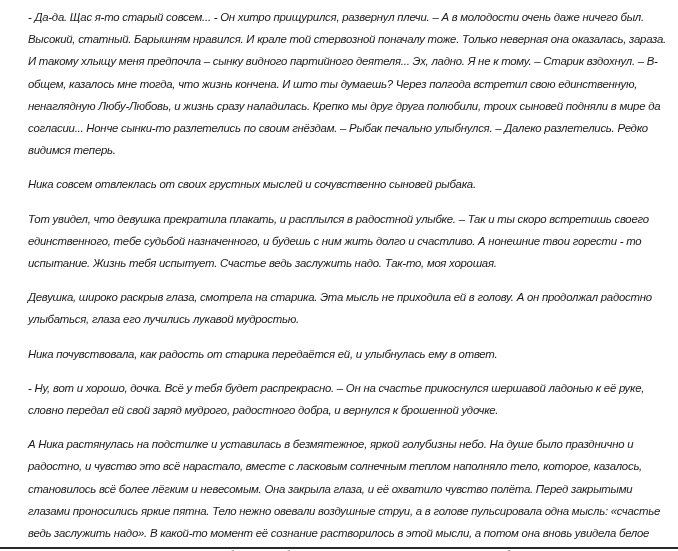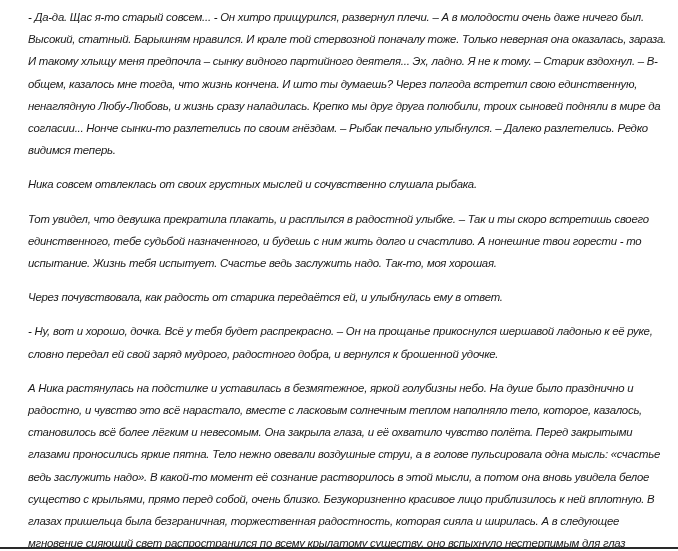--- a/index.html
+++ b/index.html
@@ -14,20 +14,21 @@
   .bottom-rule {
     position: absolute; left: 0; top: 547px; width: 678px; height: 2px;
     background: #2a2a2a;
   }
 </style>
 </head>
 <body>
 
 <div class="page">
   <p class="para">- Да-да. Щас я-то старый совсем... - Он хитро прищурился, развернул плечи. – А в молодости очень даже ничего был. Высокий, статный. Барышням нравился. И крале той стервозной поначалу тоже. Только неверная она оказалась, зараза. И такому хлыщу меня предпочла – сынку видного партийного деятеля... Эх, ладно. Я не к тому. – Старик вздохнул. – В-общем, казалось мне тогда, что жизнь кончена. И што ты думаешь? Через полгода встретил свою единственную, ненаглядную Любу-Любовь, и жизнь сразу наладилась. Крепко мы друг друга полюбили, троих сыновей подняли в мире да согласии... Нонче сынки-то разлетелись по своим гнёздам. – Рыбак печально улыбнулся. – Далеко разлетелись. Редко видимся теперь.</p>
-  <p class="para">Ника совсем отвлеклась от своих грустных мыслей и сочувственно слушала рыбака.</p>
+  <p class="para">Ника совсем отвлеклась от своих грустных мыслей и сочувственно сыновей рыбака.</p>
   <p class="para">Тот увидел, что девушка прекратила плакать, и расплылся в радостной улыбке. – Так и ты скоро встретишь своего единственного, тебе судьбой назначенного, и будешь с ним жить долго и счастливо. А нонешние твои горести - то испытание. Жизнь тебя испытует. Счастье ведь заслужить надо. Так-то, моя хорошая.</p>
-  <p class="para">Через почувствовала, как радость от старика передаётся ей, и улыбнулась ему в ответ.</p>
-  <p class="para">- Ну, вот и хорошо, дочка. Всё у тебя будет распрекрасно. – Он на прощанье прикоснулся шершавой ладонью к её руке, словно передал ей свой заряд мудрого, радостного добра, и вернулся к брошенной удочке.</p>
+  <p class="para">Девушка, широко раскрыв глаза, смотрела на старика. Эта мысль не приходила ей в голову. А он продолжал радостно улыбаться, глаза его лучились лукавой мудростью.</p>
+  <p class="para">Ника почувствовала, как радость от старика передаётся ей, и улыбнулась ему в ответ.</p>
+  <p class="para">- Ну, вот и хорошо, дочка. Всё у тебя будет распрекрасно. – Он на счастье прикоснулся шершавой ладонью к её руке, словно передал ей свой заряд мудрого, радостного добра, и вернулся к брошенной удочке.</p>
   <p class="para">А Ника растянулась на подстилке и уставилась в безмятежное, яркой голубизны небо. На душе было празднично и радостно, и чувство это всё нарастало, вместе с ласковым солнечным теплом наполняло тело, которое, казалось, становилось всё более лёгким и невесомым. Она закрыла глаза, и её охватило чувство полёта. Перед закрытыми глазами проносились яркие пятна. Тело нежно овевали воздушные струи, а в голове пульсировала одна мысль: «счастье ведь заслужить надо». В какой-то момент её сознание растворилось в этой мысли, а потом она вновь увидела белое существо с крыльями, прямо перед собой, очень близко. Безукоризненно красивое лицо приблизилось к ней вплотную. В глазах пришельца была безграничная, торжественная радостность, которая сияла и ширилась. А в следующее мгновение сияющий свет распространился по всему крылатому существу, оно вспыхнуло нестерпимым для глаз девушки ярким, белым цветом и пропало. Ошеломлённая Ника неожиданно погрузилась в небывалый умиротворяющий покой.</p>
 </div>
 
 <div class="bottom-rule"></div>
 
 </body></html>

